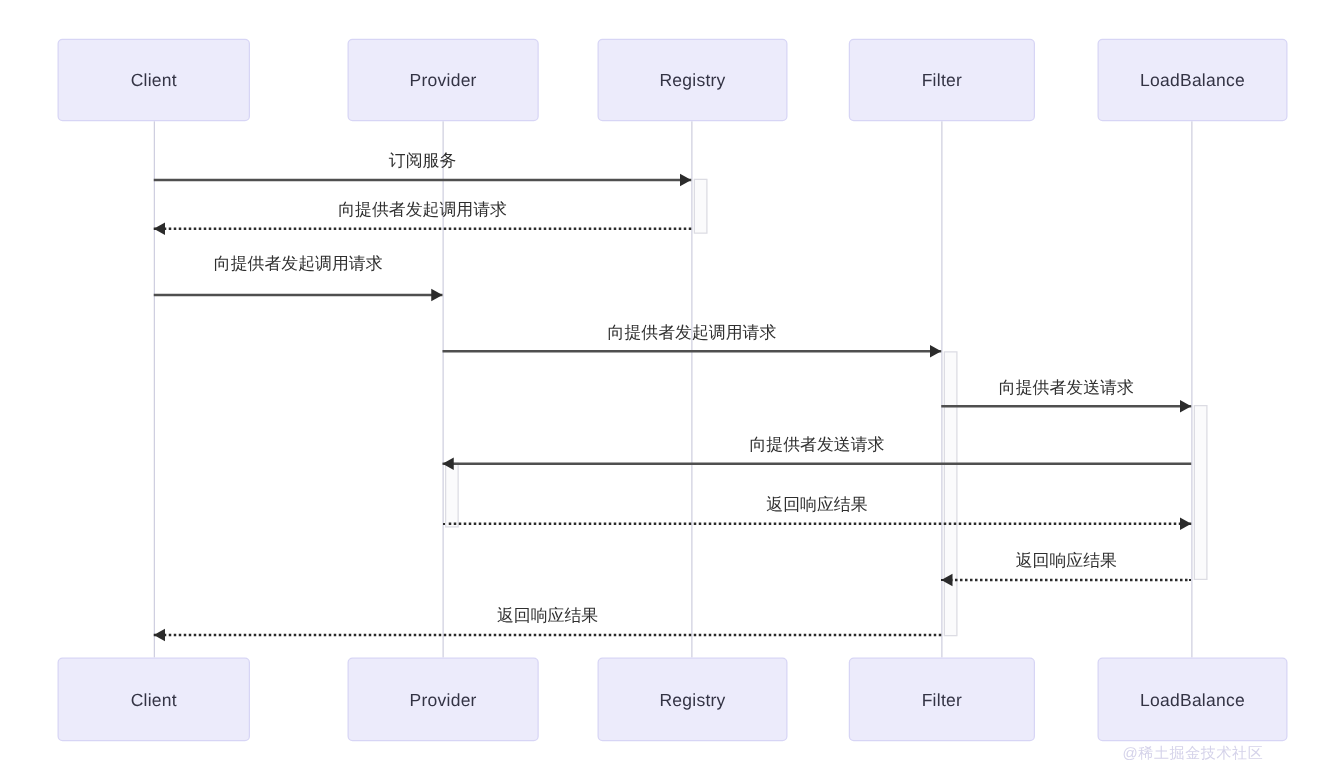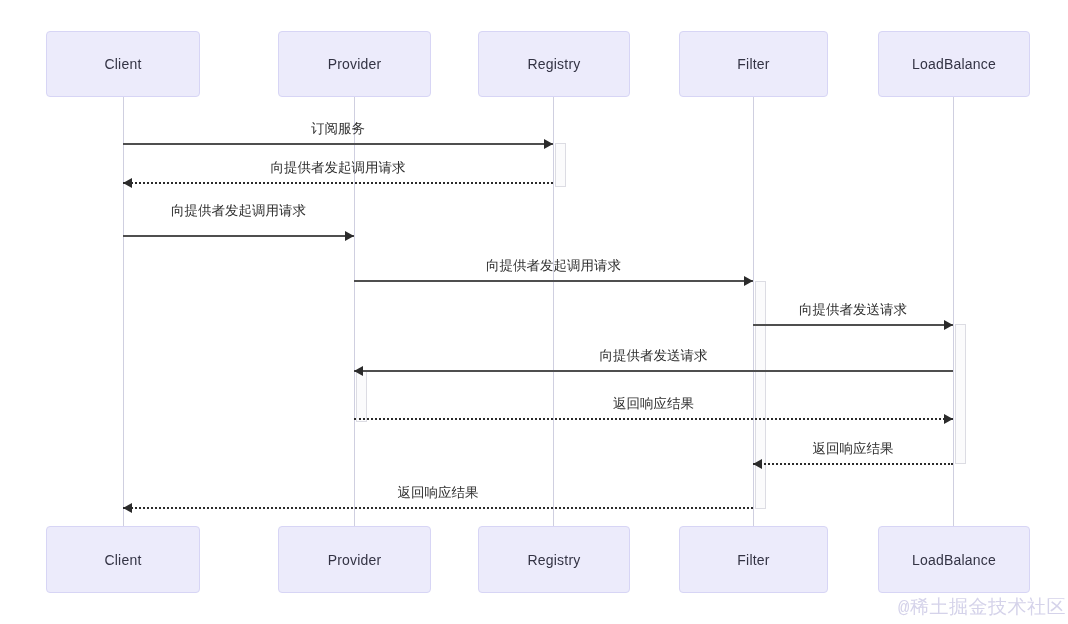--- a/index.html
+++ b/index.html
@@ -66,25 +66,24 @@
   .msg-label {
     position: absolute;
     font-size: 13.5px;
     color: #2f2f2f;
     white-space: nowrap;
     transform: translateX(-50%);
     line-height: 16px;
   }
   .watermark {
     position: absolute;
-    font-size: 19px;
+    font-size: 12px;
     color: #d5d3ea;
     white-space: nowrap;
     letter-spacing: 0.5px;
-    font-family: Liberation Mono, monospace;
   }
 </style>
 </head>
 <body>
 
 <div id="diagram-root">
 
   <div id="lifelines-layer">
       <div class="lifeline" style="left: 123px; top: 97px; height: 429px;"></div>
       <div class="lifeline" style="left: 354px; top: 97px; height: 429px;"></div>

